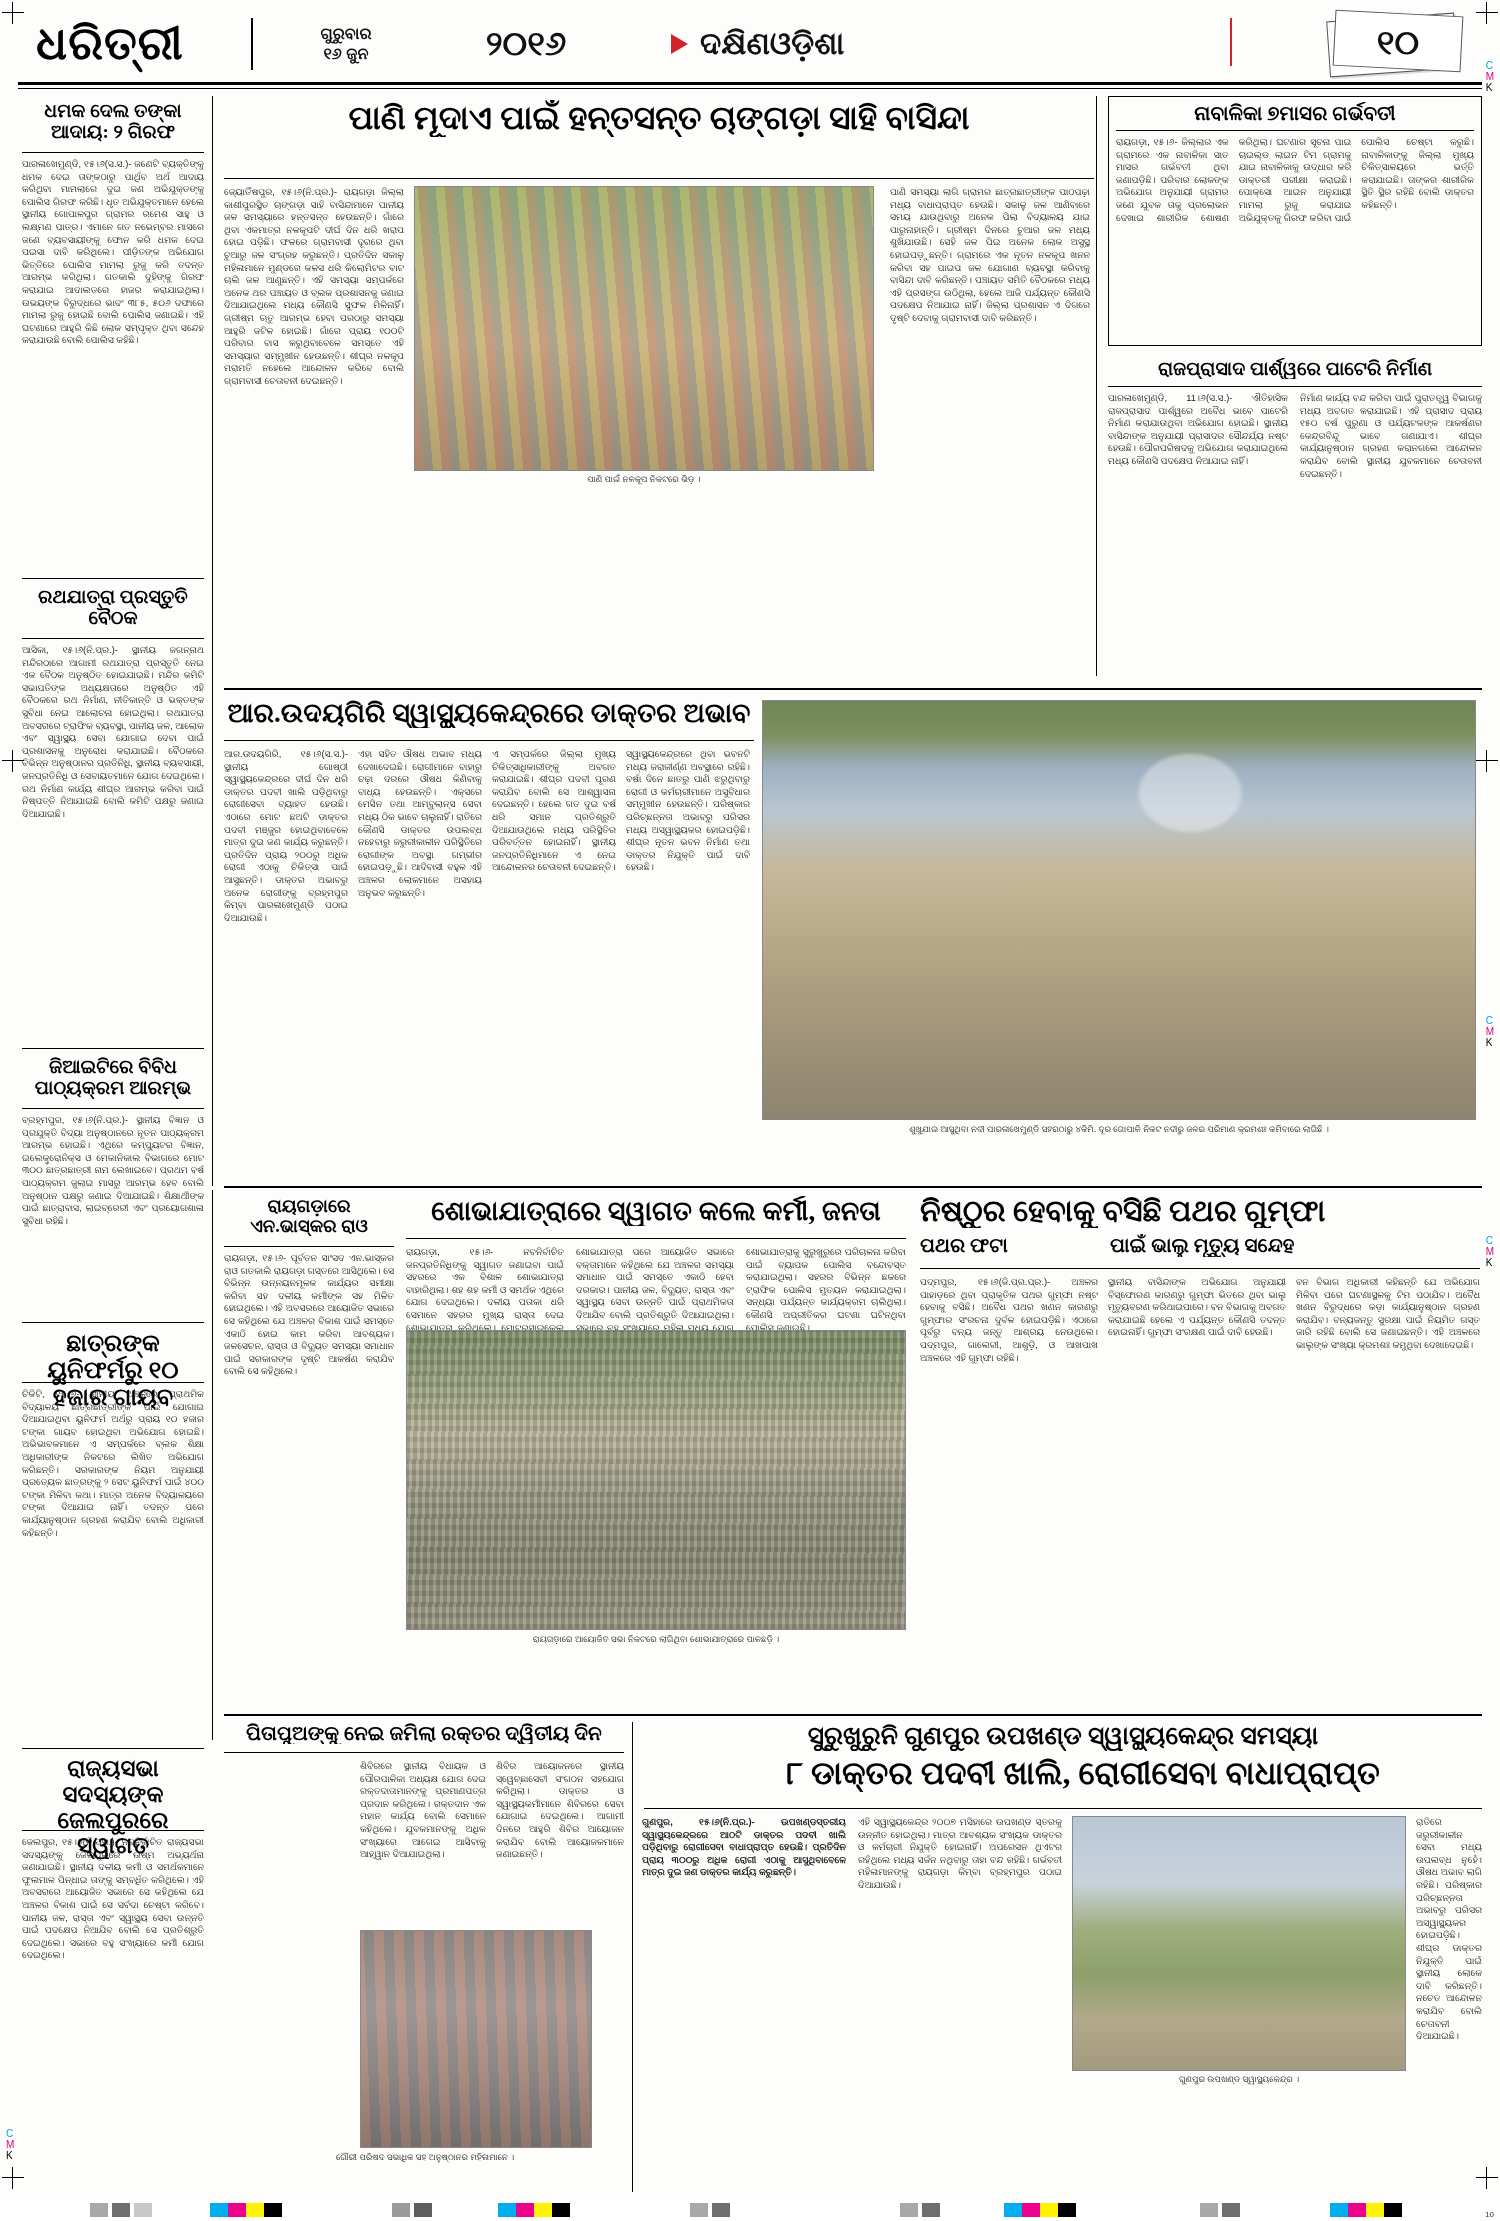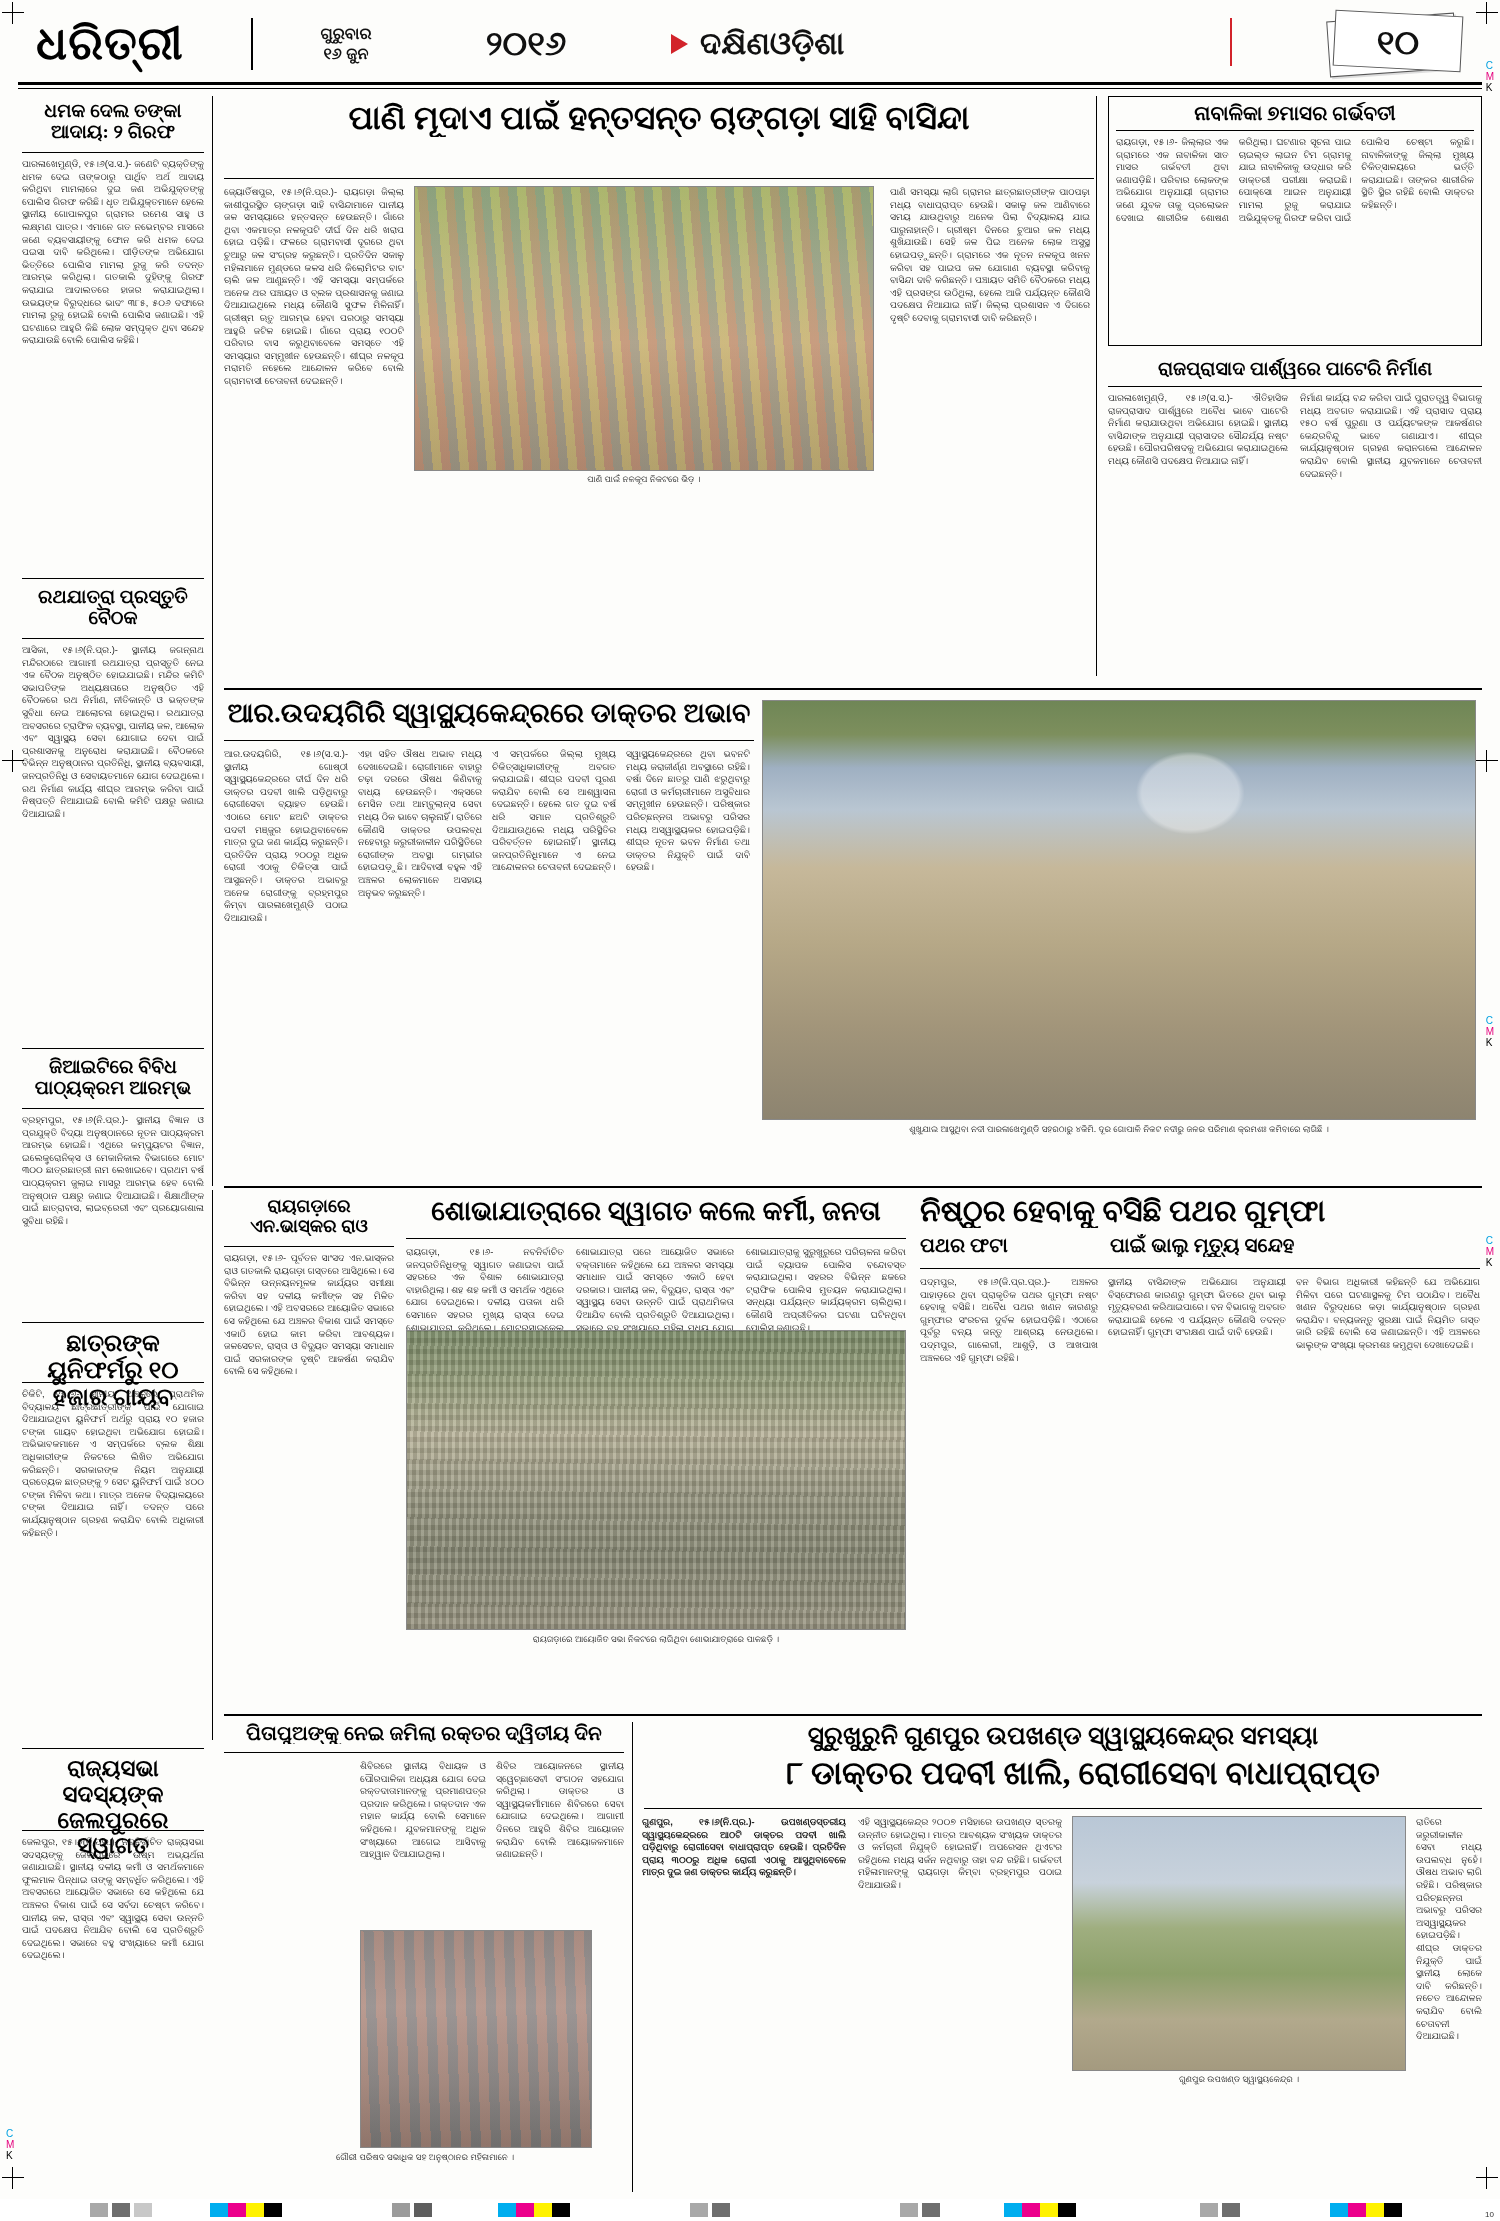--- a/index.html
+++ b/index.html
@@ -259,21 +259,21 @@
 
   <div class="col-text" style="left:890px;top:186px;width:200px;height:490px;">ପାଣି ସମସ୍ୟା ଲାଗି ଗ୍ରାମର ଛାତ୍ରଛାତ୍ରୀଙ୍କ ପାଠପଢ଼ା ମଧ୍ୟ ବାଧାପ୍ରାପ୍ତ ହେଉଛି। ସକାଳୁ ଜଳ ଆଣିବାରେ ସମୟ ଯାଉଥିବାରୁ ଅନେକ ପିଲା ବିଦ୍ୟାଳୟ ଯାଇ ପାରୁନାହାନ୍ତି। ଗ୍ରୀଷ୍ମ ଦିନରେ ଚୁଆର ଜଳ ମଧ୍ୟ ଶୁଖିଯାଉଛି। ସେହି ଜଳ ପିଇ ଅନେକ ଲୋକ ଅସୁସ୍ଥ ହୋଇପଡ଼ୁଛନ୍ତି। ଗ୍ରାମରେ ଏକ ନୂତନ ନଳକୂପ ଖନନ କରିବା ସହ ପାଇପ ଜଳ ଯୋଗାଣ ବ୍ୟବସ୍ଥା କରିବାକୁ ବାସିନ୍ଦା ଦାବି କରିଛନ୍ତି। ପଞ୍ଚାୟତ ସମିତି ବୈଠକରେ ମଧ୍ୟ ଏହି ପ୍ରସଙ୍ଗ ଉଠିଥିଲା, ହେଲେ ଆଜି ପର୍ଯ୍ୟନ୍ତ କୌଣସି ପଦକ୍ଷେପ ନିଆଯାଇ ନାହିଁ। ଜିଲ୍ଲା ପ୍ରଶାସନ ଏ ଦିଗରେ ଦୃଷ୍ଟି ଦେବାକୁ ଗ୍ରାମବାସୀ ଦାବି କରିଛନ୍ତି।</div>
 
   <div class="boxed" style="left:1108px;top:96px;width:374px;height:250px;"></div>
   <div class="hl center" style="left:1114px;top:102px;width:362px;font-size:20px;">ନାବାଳିକା ୭ମାସର ଗର୍ଭବତୀ</div>
   <div class="hairline" style="left:1116px;top:130px;width:358px;height:1px;"></div>
   <div class="col-text" style="left:1116px;top:136px;width:358px;height:200px;column-count:3;column-gap:10px;">ରାୟଗଡ଼ା, ୧୫।୬- ଜିଲ୍ଲାର ଏକ ଗ୍ରାମରେ ଏକ ନାବାଳିକା ସାତ ମାସର ଗର୍ଭବତୀ ଥିବା ଜଣାପଡ଼ିଛି। ପରିବାର ଲୋକଙ୍କ ଅଭିଯୋଗ ଅନୁଯାୟୀ ଗ୍ରାମର ଜଣେ ଯୁବକ ତାକୁ ପ୍ରଲୋଭନ ଦେଖାଇ ଶାରୀରିକ ଶୋଷଣ କରିଥିଲା। ଘଟଣାର ସୂଚନା ପାଇ ଚାଇଲ୍ଡ ଲାଇନ ଟିମ ଗ୍ରାମକୁ ଯାଇ ନାବାଳିକାକୁ ଉଦ୍ଧାର କରି ଡାକ୍ତରୀ ପରୀକ୍ଷା କରାଇଛି। ପୋକ୍ସୋ ଆଇନ ଅନୁଯାୟୀ ମାମଲା ରୁଜୁ କରାଯାଇ ଅଭିଯୁକ୍ତକୁ ଗିରଫ କରିବା ପାଇଁ ପୋଲିସ ଚେଷ୍ଟା କରୁଛି। ନାବାଳିକାଙ୍କୁ ଜିଲ୍ଲା ମୁଖ୍ୟ ଚିକିତ୍ସାଳୟରେ ଭର୍ତ୍ତି କରାଯାଇଛି। ତାଙ୍କର ଶାରୀରିକ ସ୍ଥିତି ସ୍ଥିର ରହିଛି ବୋଲି ଡାକ୍ତର କହିଛନ୍ତି।</div>
 
   <div class="hl center" style="left:1108px;top:358px;width:374px;font-size:19px;">ରାଜପ୍ରାସାଦ ପାର୍ଶ୍ୱରେ ପାଟେରି ନିର୍ମାଣ</div>
   <div class="hairline" style="left:1108px;top:386px;width:374px;height:1px;"></div>
-  <div class="col-text" style="left:1108px;top:392px;width:180px;height:285px;">ପାରଳାଖେମୁଣ୍ଡି, ୧୫।୬(ସ.ସ.)- ଐତିହାସିକ ରାଜପ୍ରାସାଦ ପାର୍ଶ୍ୱରେ ଅବୈଧ ଭାବେ ପାଟେରି ନିର୍ମାଣ କରାଯାଉଥିବା ଅଭିଯୋଗ ହୋଇଛି। ସ୍ଥାନୀୟ ବାସିନ୍ଦାଙ୍କ ଅନୁଯାୟୀ ପ୍ରାସାଦର ସୌନ୍ଦର୍ଯ୍ୟ ନଷ୍ଟ ହେଉଛି। ପୌରପରିଷଦକୁ ଅଭିଯୋଗ କରାଯାଇଥିଲେ ମଧ୍ୟ କୌଣସି ପଦକ୍ଷେପ ନିଆଯାଇ ନାହିଁ।</div>
+  <div class="col-text" style="left:1108px;top:392px;width:180px;height:285px;">ପାରଳାଖେମୁଣ୍ଡି, 11।୬(ସ.ସ.)- ଐତିହାସିକ ରାଜପ୍ରାସାଦ ପାର୍ଶ୍ୱରେ ଅବୈଧ ଭାବେ ପାଟେରି ନିର୍ମାଣ କରାଯାଉଥିବା ଅଭିଯୋଗ ହୋଇଛି। ସ୍ଥାନୀୟ ବାସିନ୍ଦାଙ୍କ ଅନୁଯାୟୀ ପ୍ରାସାଦର ସୌନ୍ଦର୍ଯ୍ୟ ନଷ୍ଟ ହେଉଛି। ପୌରପରିଷଦକୁ ଅଭିଯୋଗ କରାଯାଇଥିଲେ ମଧ୍ୟ କୌଣସି ପଦକ୍ଷେପ ନିଆଯାଇ ନାହିଁ।</div>
   <div class="col-text" style="left:1300px;top:392px;width:182px;height:285px;">ନିର୍ମାଣ କାର୍ଯ୍ୟ ବନ୍ଦ କରିବା ପାଇଁ ପୁରାତତ୍ତ୍ୱ ବିଭାଗକୁ ମଧ୍ୟ ଅବଗତ କରାଯାଇଛି। ଏହି ପ୍ରାସାଦ ପ୍ରାୟ ୧୫୦ ବର୍ଷ ପୁରୁଣା ଓ ପର୍ଯ୍ୟଟକଙ୍କ ଆକର୍ଷଣର କେନ୍ଦ୍ରବିନ୍ଦୁ ଭାବେ ଗଣାଯାଏ। ଶୀଘ୍ର କାର୍ଯ୍ୟାନୁଷ୍ଠାନ ଗ୍ରହଣ କରାନଗଲେ ଆନ୍ଦୋଳନ କରାଯିବ ବୋଲି ସ୍ଥାନୀୟ ଯୁବକମାନେ ଚେତାବନୀ ଦେଇଛନ୍ତି।</div>
 
   <div class="rulebar" style="left:224px;top:688px;width:1258px;height:2px;"></div>
 
   <div class="hl" style="left:224px;top:698px;width:530px;font-size:27px;text-align:center;">ଆର.ଉଦୟଗିରି ସ୍ୱାସ୍ଥ୍ୟକେନ୍ଦ୍ରରେ ଡାକ୍ତର ଅଭାବ</div>
   <div class="hairline" style="left:224px;top:740px;width:530px;height:1px;"></div>
 
   <div class="col-text" style="left:224px;top:748px;width:124px;height:430px;">ଆର.ଉଦୟଗିରି, ୧୫।୬(ସ.ସ.)- ସ୍ଥାନୀୟ ଗୋଷ୍ଠୀ ସ୍ୱାସ୍ଥ୍ୟକେନ୍ଦ୍ରରେ ଦୀର୍ଘ ଦିନ ଧରି ଡାକ୍ତର ପଦବୀ ଖାଲି ପଡ଼ିଥିବାରୁ ରୋଗୀସେବା ବ୍ୟାହତ ହେଉଛି। ଏଠାରେ ମୋଟ ଛଅଟି ଡାକ୍ତର ପଦବୀ ମଞ୍ଜୁର ହୋଇଥିବାବେଳେ ମାତ୍ର ଦୁଇ ଜଣ କାର୍ଯ୍ୟ କରୁଛନ୍ତି। ପ୍ରତିଦିନ ପ୍ରାୟ ୨୦୦ରୁ ଅଧିକ ରୋଗୀ ଏଠାକୁ ଚିକିତ୍ସା ପାଇଁ ଆସୁଛନ୍ତି। ଡାକ୍ତର ଅଭାବରୁ ଅନେକ ରୋଗୀଙ୍କୁ ବ୍ରହ୍ମପୁର କିମ୍ବା ପାରଳାଖେମୁଣ୍ଡି ପଠାଇ ଦିଆଯାଉଛି।</div>
   <div class="col-text" style="left:358px;top:748px;width:124px;height:430px;">ଏହା ସହିତ ଔଷଧ ଅଭାବ ମଧ୍ୟ ଦେଖାଦେଇଛି। ରୋଗୀମାନେ ବାହାରୁ ଚଢ଼ା ଦରରେ ଔଷଧ କିଣିବାକୁ ବାଧ୍ୟ ହେଉଛନ୍ତି। ଏକ୍ସରେ ମେସିନ ତଥା ଆମ୍ବୁଲାନ୍ସ ସେବା ମଧ୍ୟ ଠିକ ଭାବେ ଚାଲୁନାହିଁ। ରାତିରେ କୌଣସି ଡାକ୍ତର ଉପଲବ୍ଧ ନହେବାରୁ ଜରୁରୀକାଳୀନ ପରିସ୍ଥିତିରେ ରୋଗୀଙ୍କ ଅବସ୍ଥା ଗମ୍ଭୀର ହୋଇପଡ଼ୁଛି। ଆଦିବାସୀ ବହୁଳ ଏହି ଅଞ୍ଚଳର ଲୋକମାନେ ଅସହାୟ ଅନୁଭବ କରୁଛନ୍ତି।</div>
   <div class="col-text" style="left:492px;top:748px;width:124px;height:430px;">ଏ ସମ୍ପର୍କରେ ଜିଲ୍ଲା ମୁଖ୍ୟ ଚିକିତ୍ସାଧିକାରୀଙ୍କୁ ଅବଗତ କରାଯାଇଛି। ଶୀଘ୍ର ପଦବୀ ପୂରଣ କରାଯିବ ବୋଲି ସେ ଆଶ୍ୱାସନା ଦେଇଛନ୍ତି। ହେଲେ ଗତ ଦୁଇ ବର୍ଷ ଧରି ସମାନ ପ୍ରତିଶ୍ରୁତି ଦିଆଯାଉଥିଲେ ମଧ୍ୟ ପରିସ୍ଥିତିର ପରିବର୍ତ୍ତନ ହୋଇନାହିଁ। ସ୍ଥାନୀୟ ଜନପ୍ରତିନିଧିମାନେ ଏ ନେଇ ଆନ୍ଦୋଳନର ଚେତାବନୀ ଦେଇଛନ୍ତି।</div>

